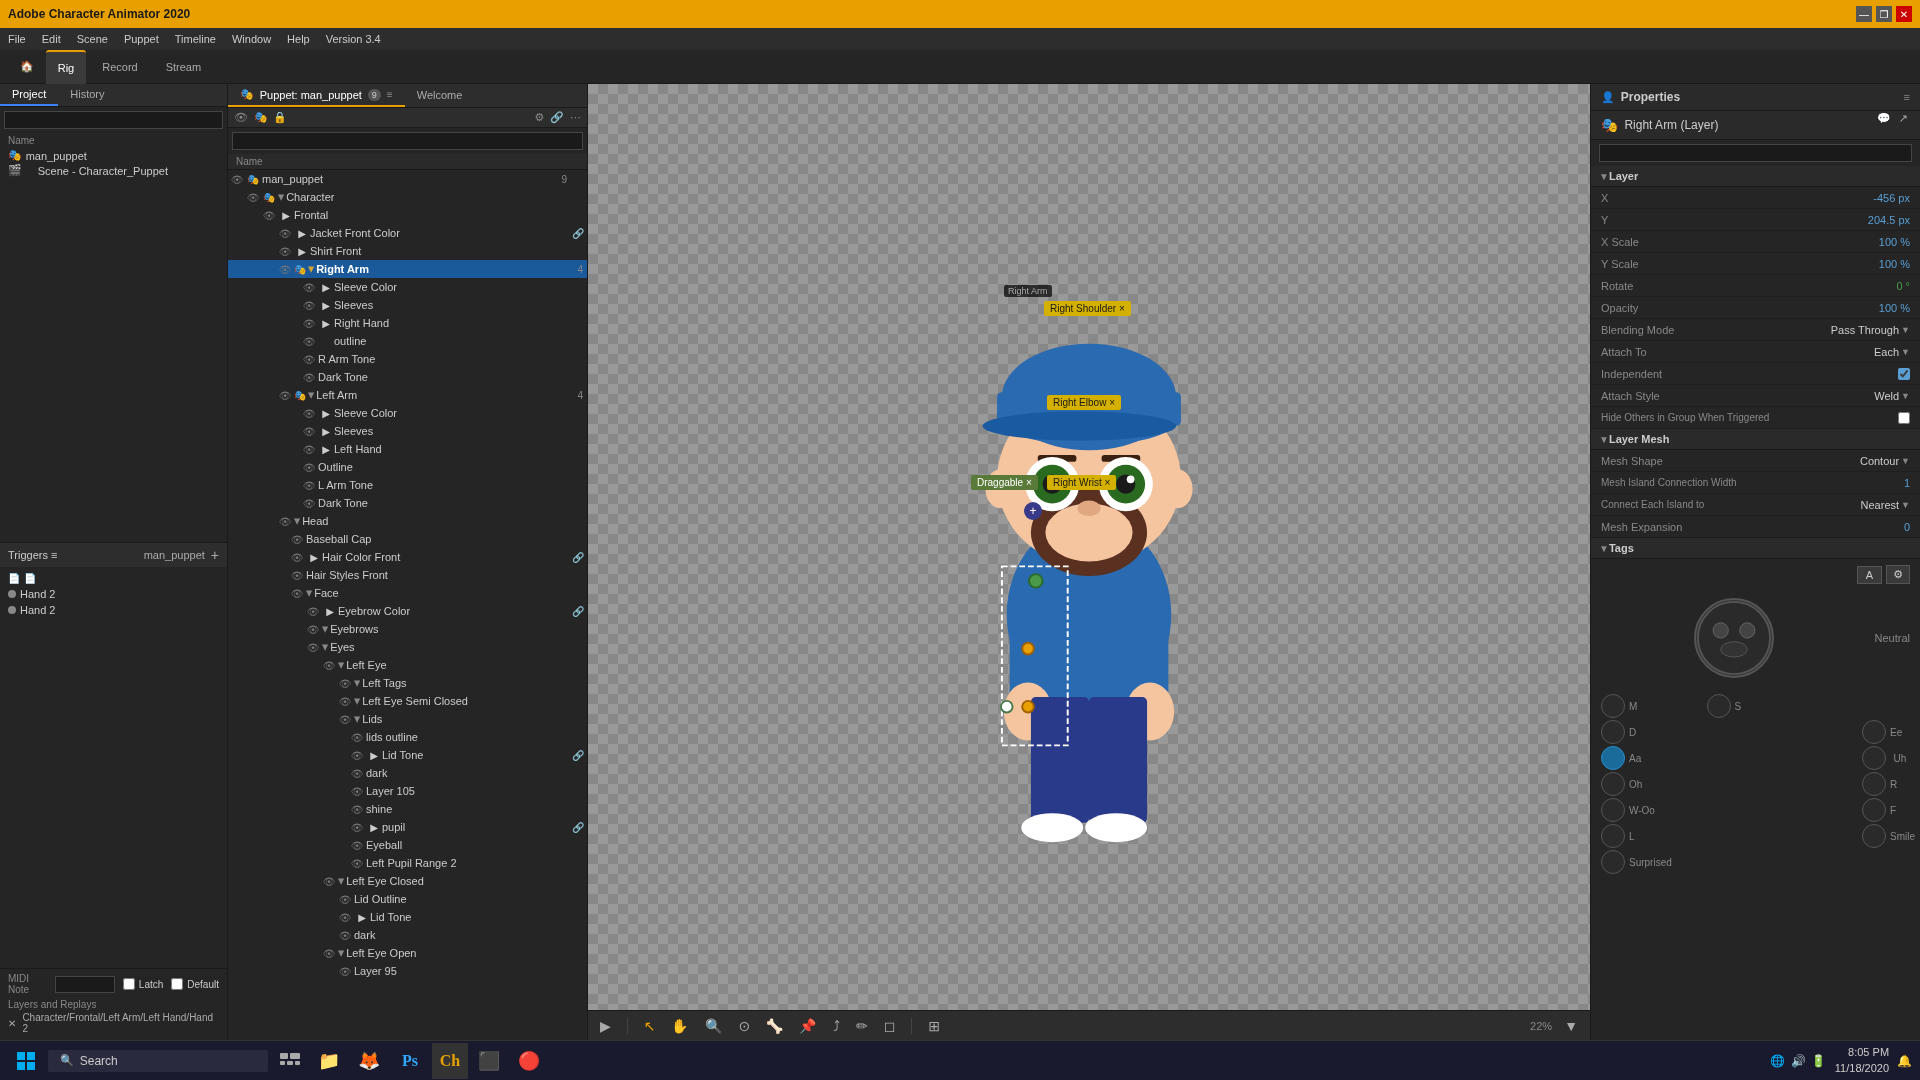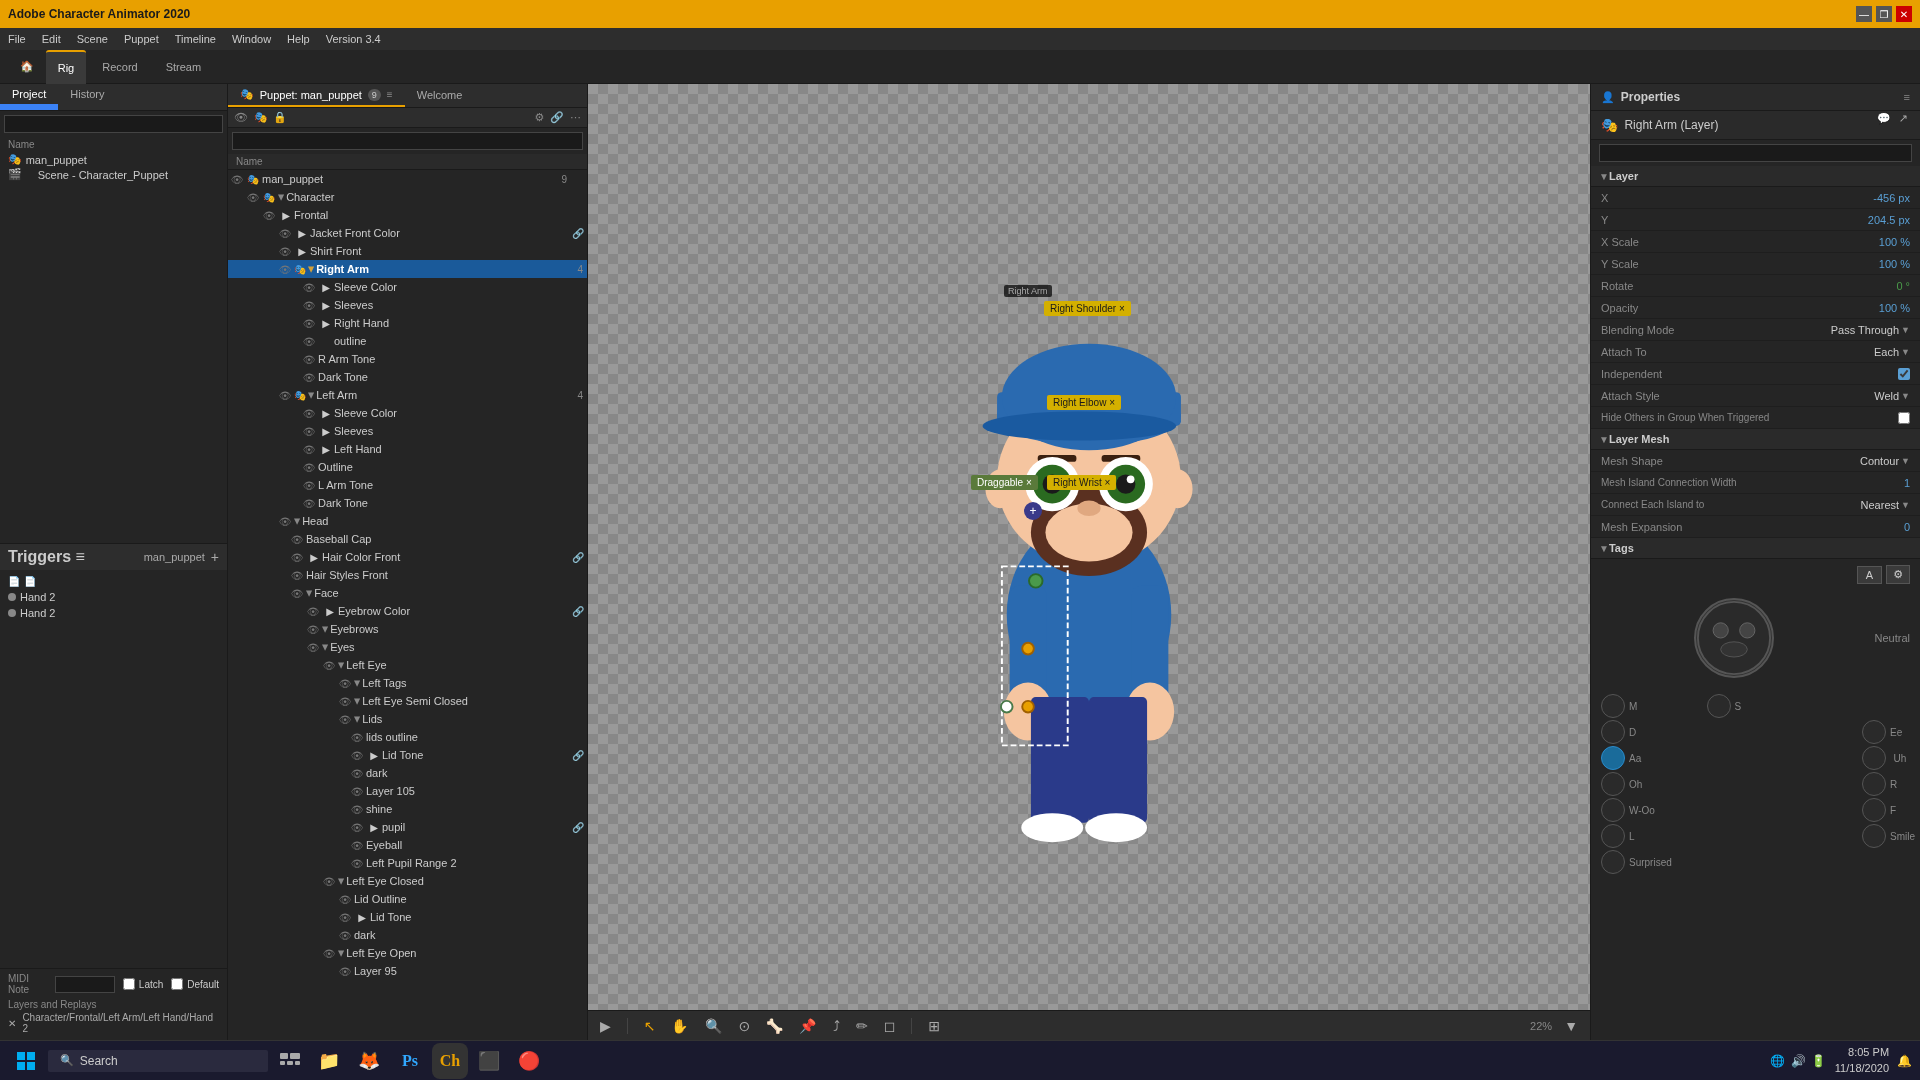--- a/index.html
+++ b/index.html
@@ -38,21 +38,21 @@
     
     #content { display: flex; width: 100%; height: calc(1080px - 84px - 40px); }
 
     
     #left-panel {
       width: 228px; min-width: 228px; background: #252525;
       display: flex; flex-direction: column; border-right: 1px solid #1a1a1a;
     }
     .panel-tabs { display: flex; background: #2d2d2d; border-bottom: 1px solid #1a1a1a; }
     .panel-tab { padding: 4px 12px; cursor: pointer; color: #aaa; font-size: 11px; border-bottom: 2px solid transparent; }
-    .panel-tab.active { color: #fff; border-bottom: 6px solid #3b82f6; }
+    .panel-tab.active { color: #fff; border-bottom: 2px solid #3b82f6; }
     .panel-search { padding: 4px; background: #252525; }
     .panel-search input { width: 100%; background: #1a1a1a; border: 1px solid #444; color: #ccc; padding: 2px 6px; font-size: 11px; outline: none; }
     .tree-label { color: #888; font-size: 10px; padding: 2px 8px; }
     .tree-item { display: flex; align-items: center; padding: 1px 8px; cursor: pointer; gap: 4px; }
     #project-tree { overflow-y: auto; flex: 1; }
 
     .triggers-header { display: flex; align-items: center; justify-content: space-between; padding: 4px 8px; background: #2d2d2d; border-top: 1px solid #1a1a1a; }
     .triggers-content { flex: 1; overflow-y: auto; padding: 4px; }
     .trigger-item { display: flex; align-items: center; gap: 4px; padding: 2px 4px; cursor: pointer; }
 
@@ -258,21 +258,21 @@
         <span style="color:#d4a03a;">🎭</span>
         <span>man_puppet</span>
       </div>
       <div class="tree-item">
         <span style="color:#5a8fb5;">🎬</span>
         <span style="padding-left:12px;">Scene - Character_Puppet</span>
       </div>
     </div>
 
     <div class="triggers-header">
-      <span style="font-size:16px;color:#ccc;font-weight:bold;">Triggers ≡</span>
+      <span style="font-size:11px;color:#ccc;">Triggers ≡</span>
       <div style="display:flex;align-items:center;gap:6px;">
         <span style="font-size:11px;color:#aaa;">man_puppet</span>
         <span style="color:#aaa;cursor:pointer;font-size:14px;">+</span>
       </div>
     </div>
     <div class="triggers-content" style="height:80px;overflow-y:auto;">
       <div style="display:flex;align-items:center;gap:4px;padding:2px 4px;">
         <span style="color:#5a8fb5;font-size:10px;">📄</span>
         <span style="color:#5a8fb5;font-size:10px;">📄</span>
       </div>
@@ -974,21 +974,21 @@
   </div>
   <div class="taskbar-icon">
     <span style="font-size:18px;">📁</span>
   </div>
   <div class="taskbar-icon">
     <span style="font-size:18px;">🦊</span>
   </div>
   <div class="taskbar-icon">
     <span style="font-size:16px;color:#31a8ff;font-weight:bold;font-family:serif;">Ps</span>
   </div>
-  <div class="taskbar-icon" style="background:#333;border-radius:8px;">
+  <div class="taskbar-icon" style="background:#333;border-radius:0;">
     <span style="font-size:16px;color:#e8a000;font-weight:bold;font-family:serif;">Ch</span>
   </div>
   <div class="taskbar-icon">
     <span style="font-size:18px;">⬛</span>
   </div>
   <div class="taskbar-icon">
     <span style="font-size:18px;">🔴</span>
   </div>
 
   <div class="taskbar-right">

